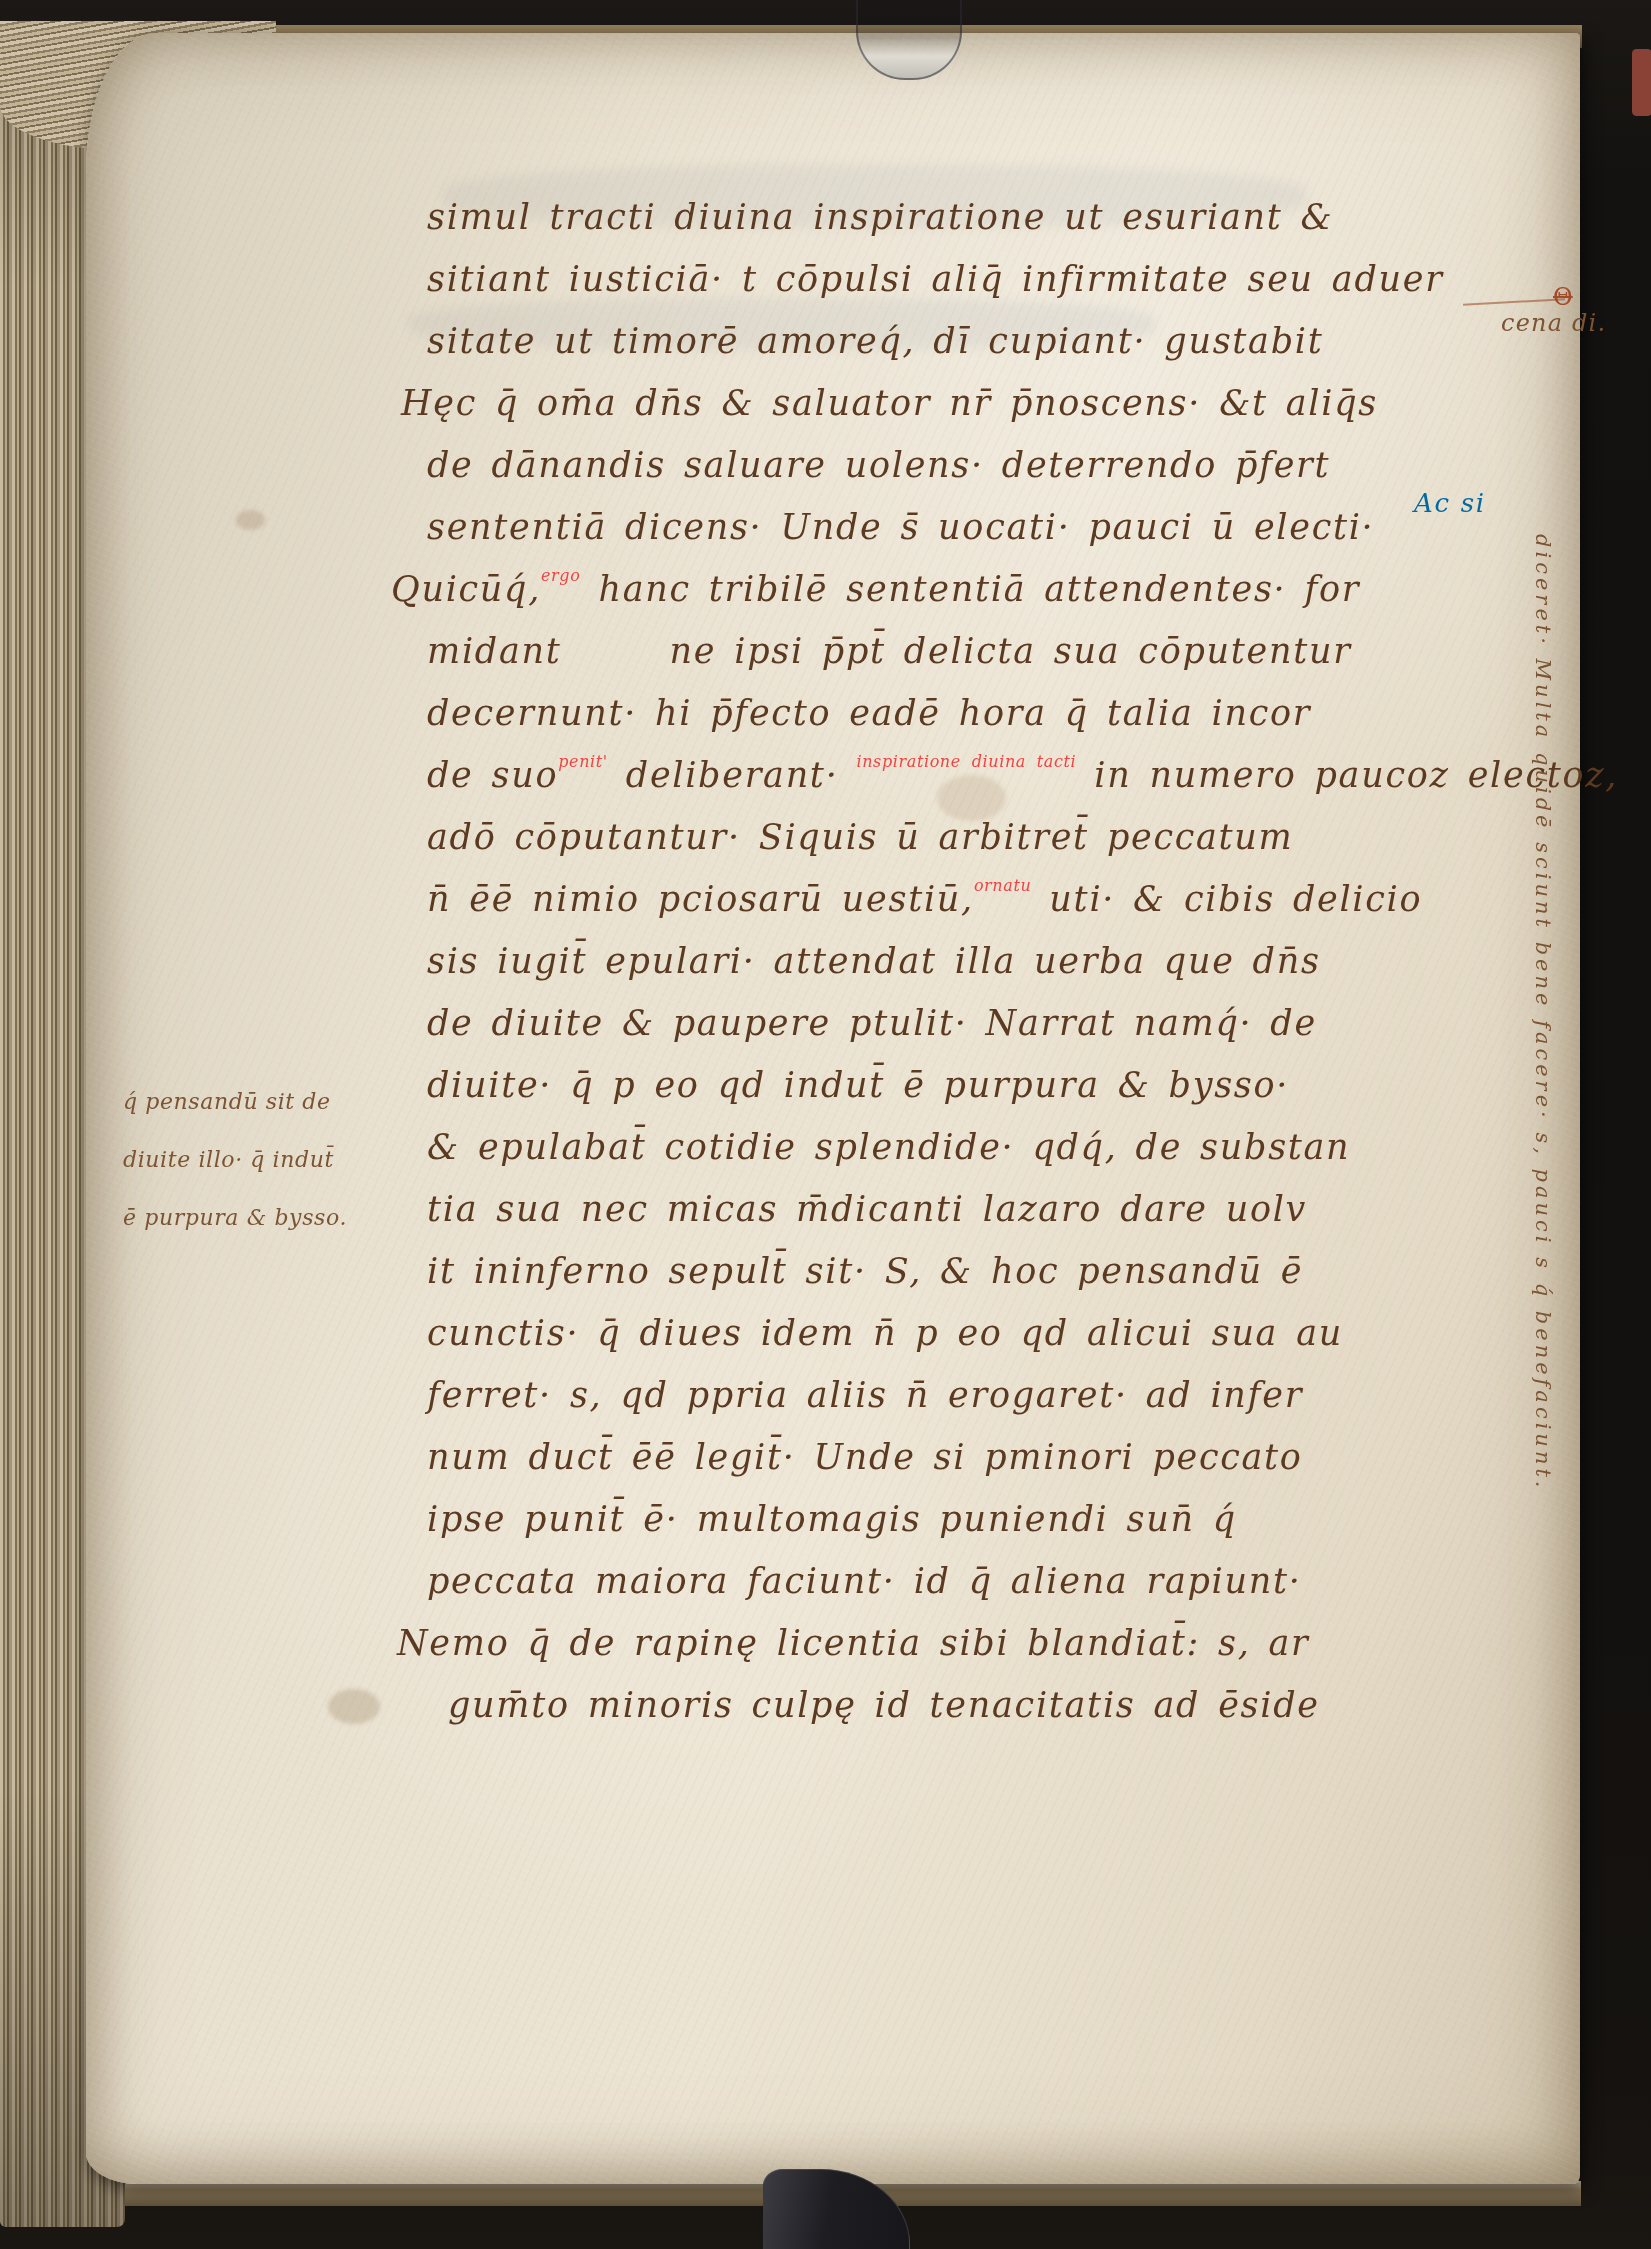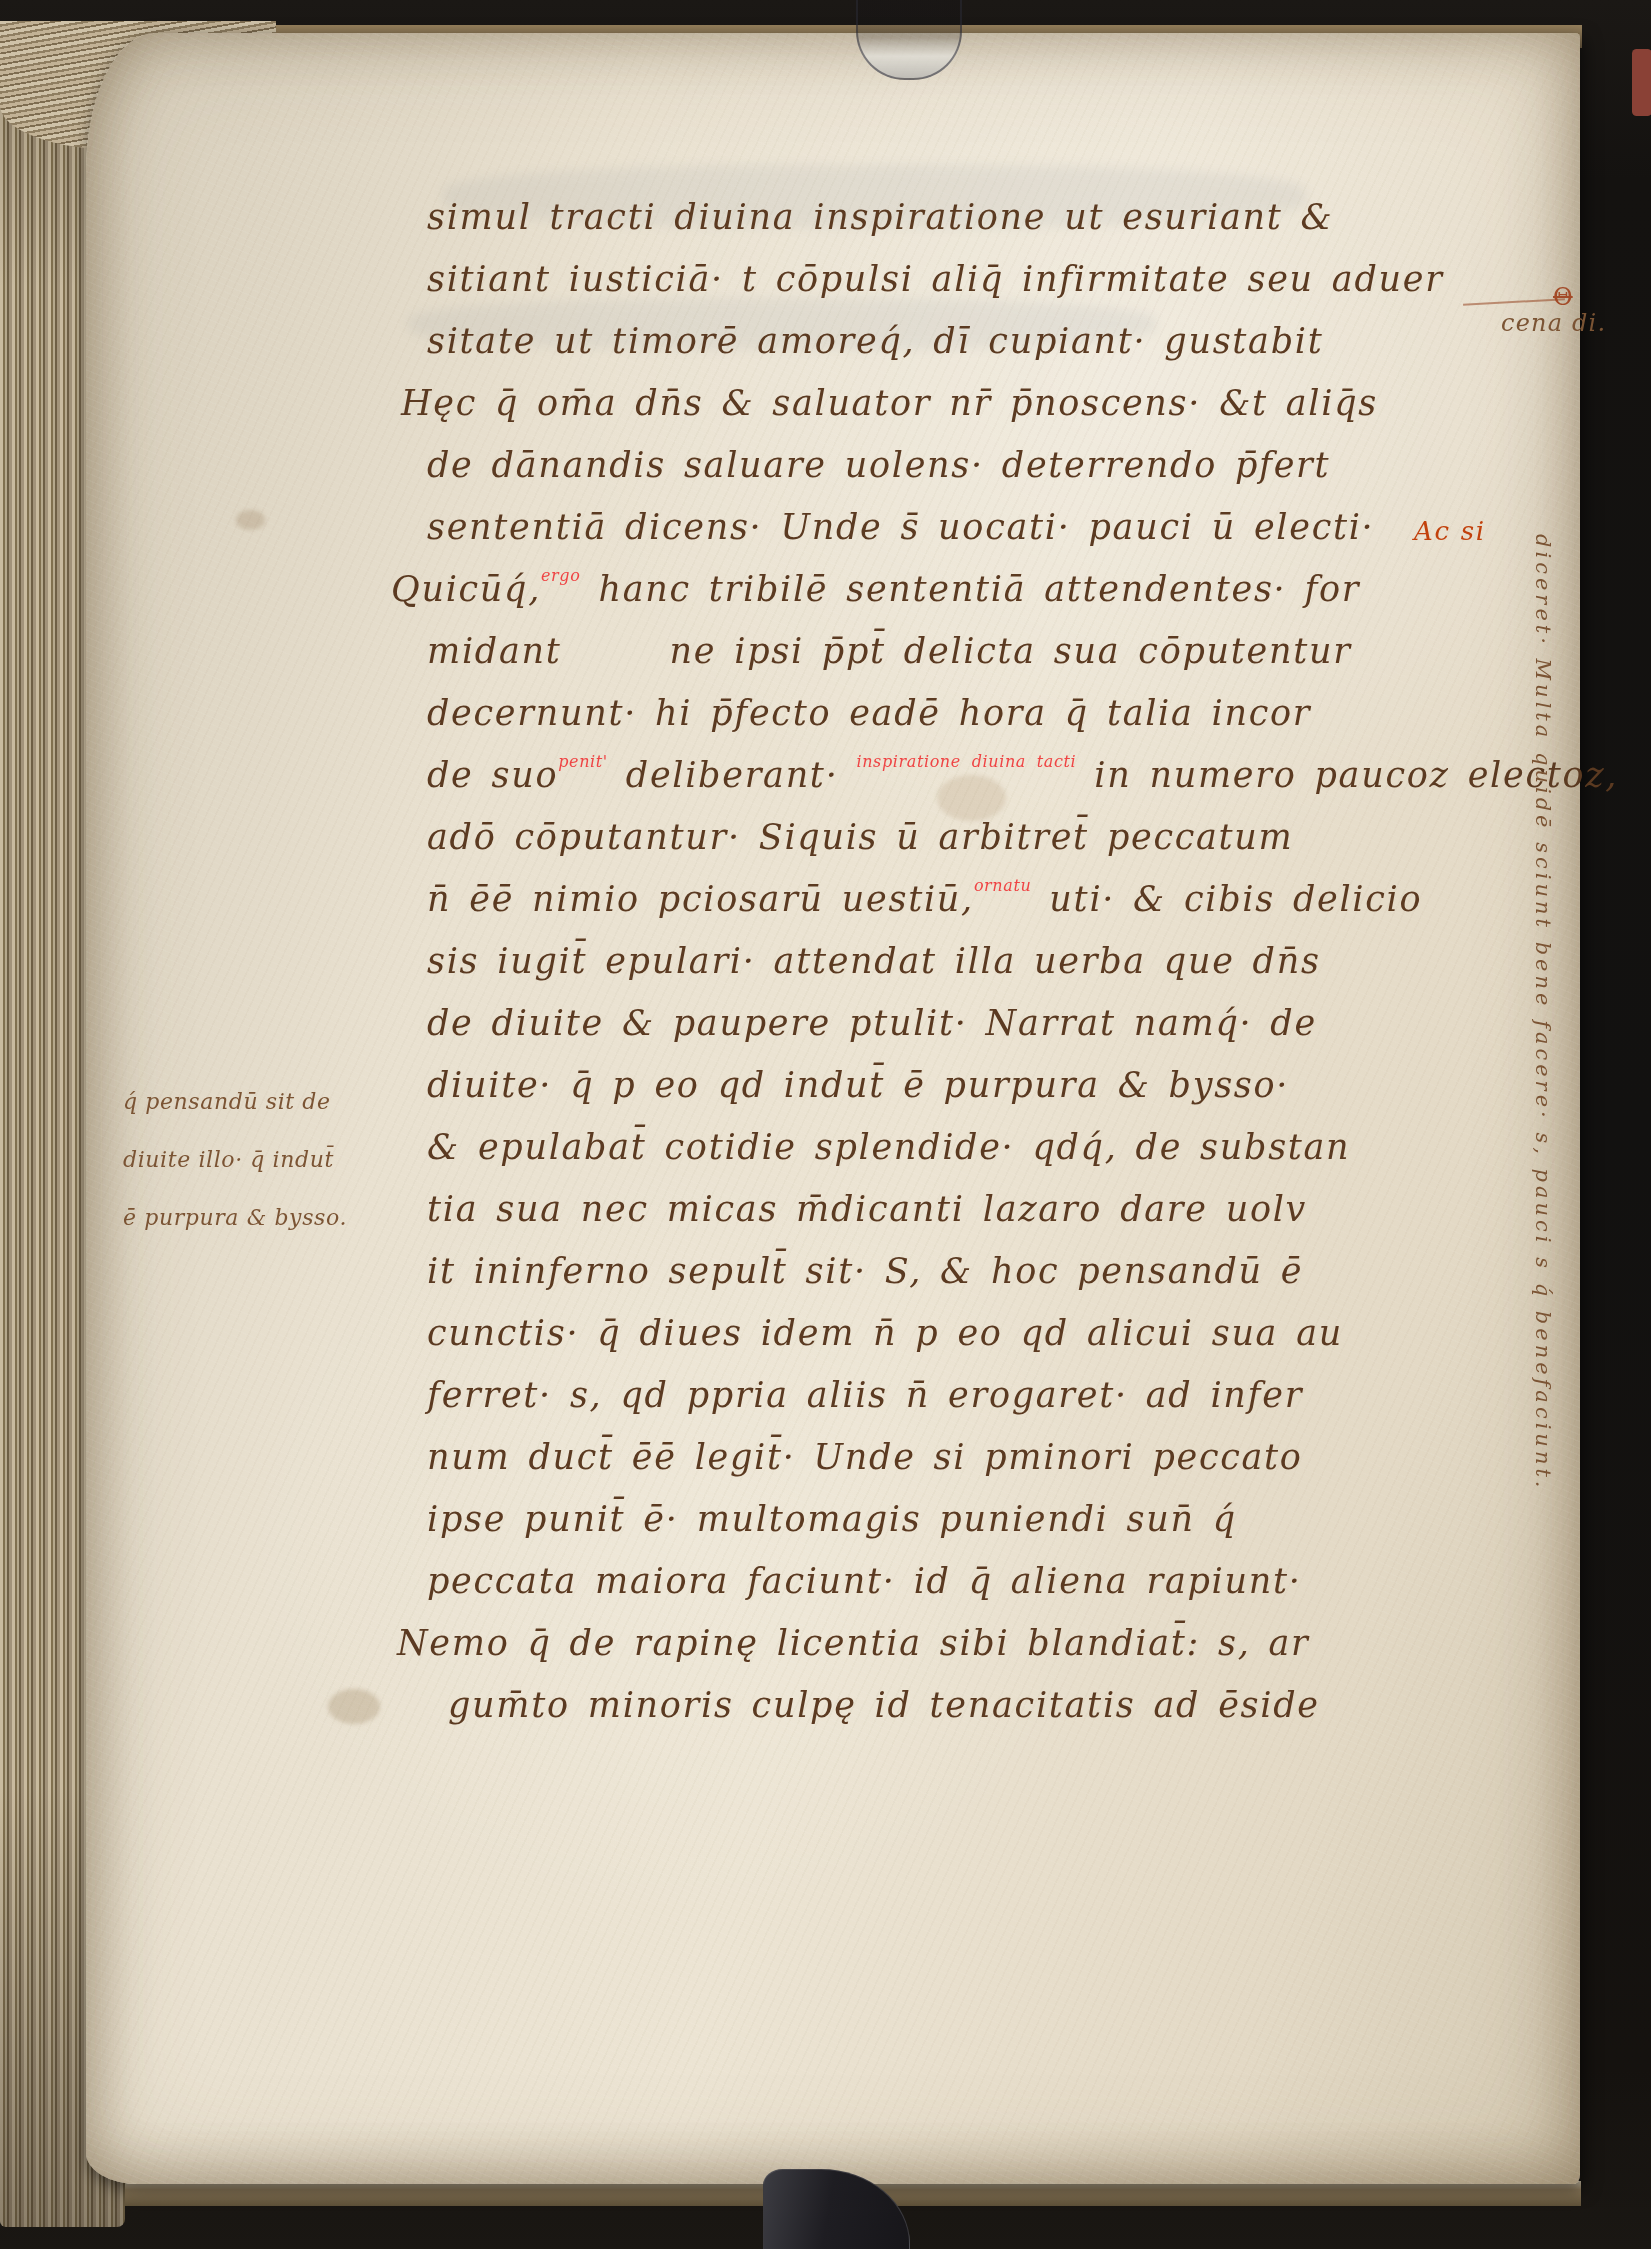--- a/index.html
+++ b/index.html
@@ -55,22 +55,22 @@
   .line{position:relative;height:62px;line-height:62px;white-space:pre;
     font-style:italic;font-size:35px;letter-spacing:1.7px;word-spacing:5.2px;color:var(--ink,#5b3a21);}
   .sup{display:inline-block;font-size:16px;letter-spacing:0.6px;line-height:normal;
     position:relative;top:-19.6px;color:#ef4444;}
   .cena{position:absolute;left:1465px;top:309px;font-style:italic;font-size:24px;letter-spacing:1.2px;
     color:var(--gloss,#8a6a45);z-index:11;margin-left:36px;}
   .cena-tie{position:absolute;left:1553px;top:283px;font-size:24px;color:var(--red,#a34a28);
     text-decoration:line-through;z-index:11;}
   .tieline{position:absolute;left:1463px;top:301px;width:102px;height:1.7px;
     background:rgba(150,70,35,.55);transform:rotate(-3deg);z-index:11;}
-  .acsi{position:absolute;left:1414px;top:516px;font-style:italic;font-size:26px;letter-spacing:1.7px;
-    color:#c2410c;z-index:11;}
+  .acsi{position:absolute;left:1414px;top:488px;font-style:italic;font-size:26px;letter-spacing:1.7px;
+    color:#0369a1;z-index:11;}
   .vnote{position:absolute;left:1555px;top:534px;width:1047px;white-space:pre;
     font-style:italic;font-size:21px;letter-spacing:4px;color:var(--gloss,#7b5434);
     transform-origin:0 0;transform:rotate(90deg);z-index:11;}
   .lnote{position:absolute;left:123px;top:1073px;width:276px;z-index:11;}
   .lnote div{height:58px;line-height:58px;white-space:pre;font-style:italic;
     font-size:22px;letter-spacing:0.6px;color:var(--gloss,#7b5434);}
   
   .clamp-top{position:absolute;left:856px;top:0;width:102px;height:78px;z-index:50;
     border:2.3px solid rgba(45,45,55,.55);border-top:none;border-radius:0 0 49px 49px;
     background:linear-gradient(180deg,rgba(18,18,22,.18) 0 48%,rgba(225,223,216,.78) 72%,rgba(188,186,180,.9));}

